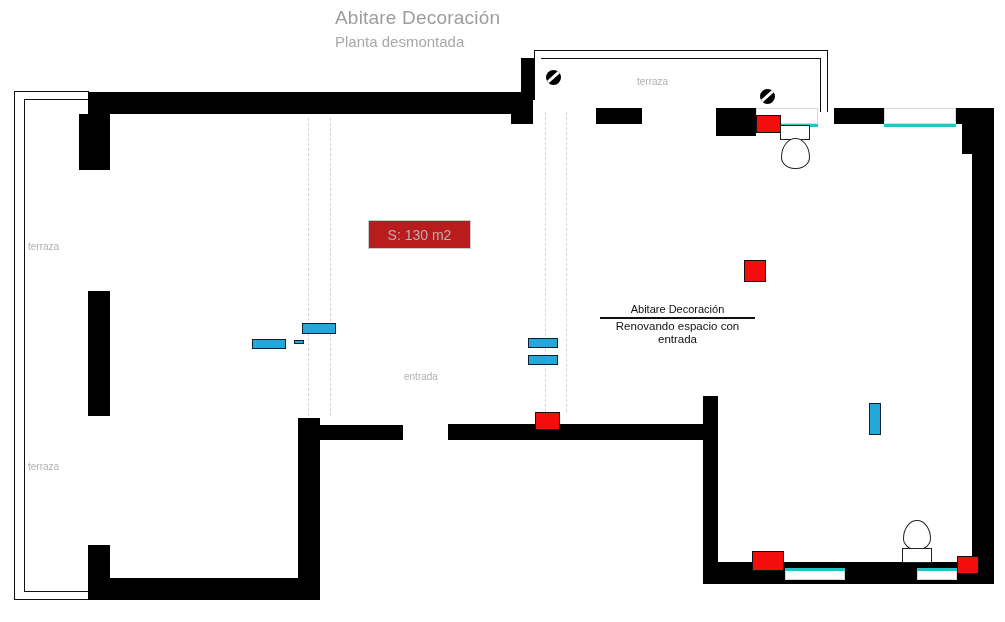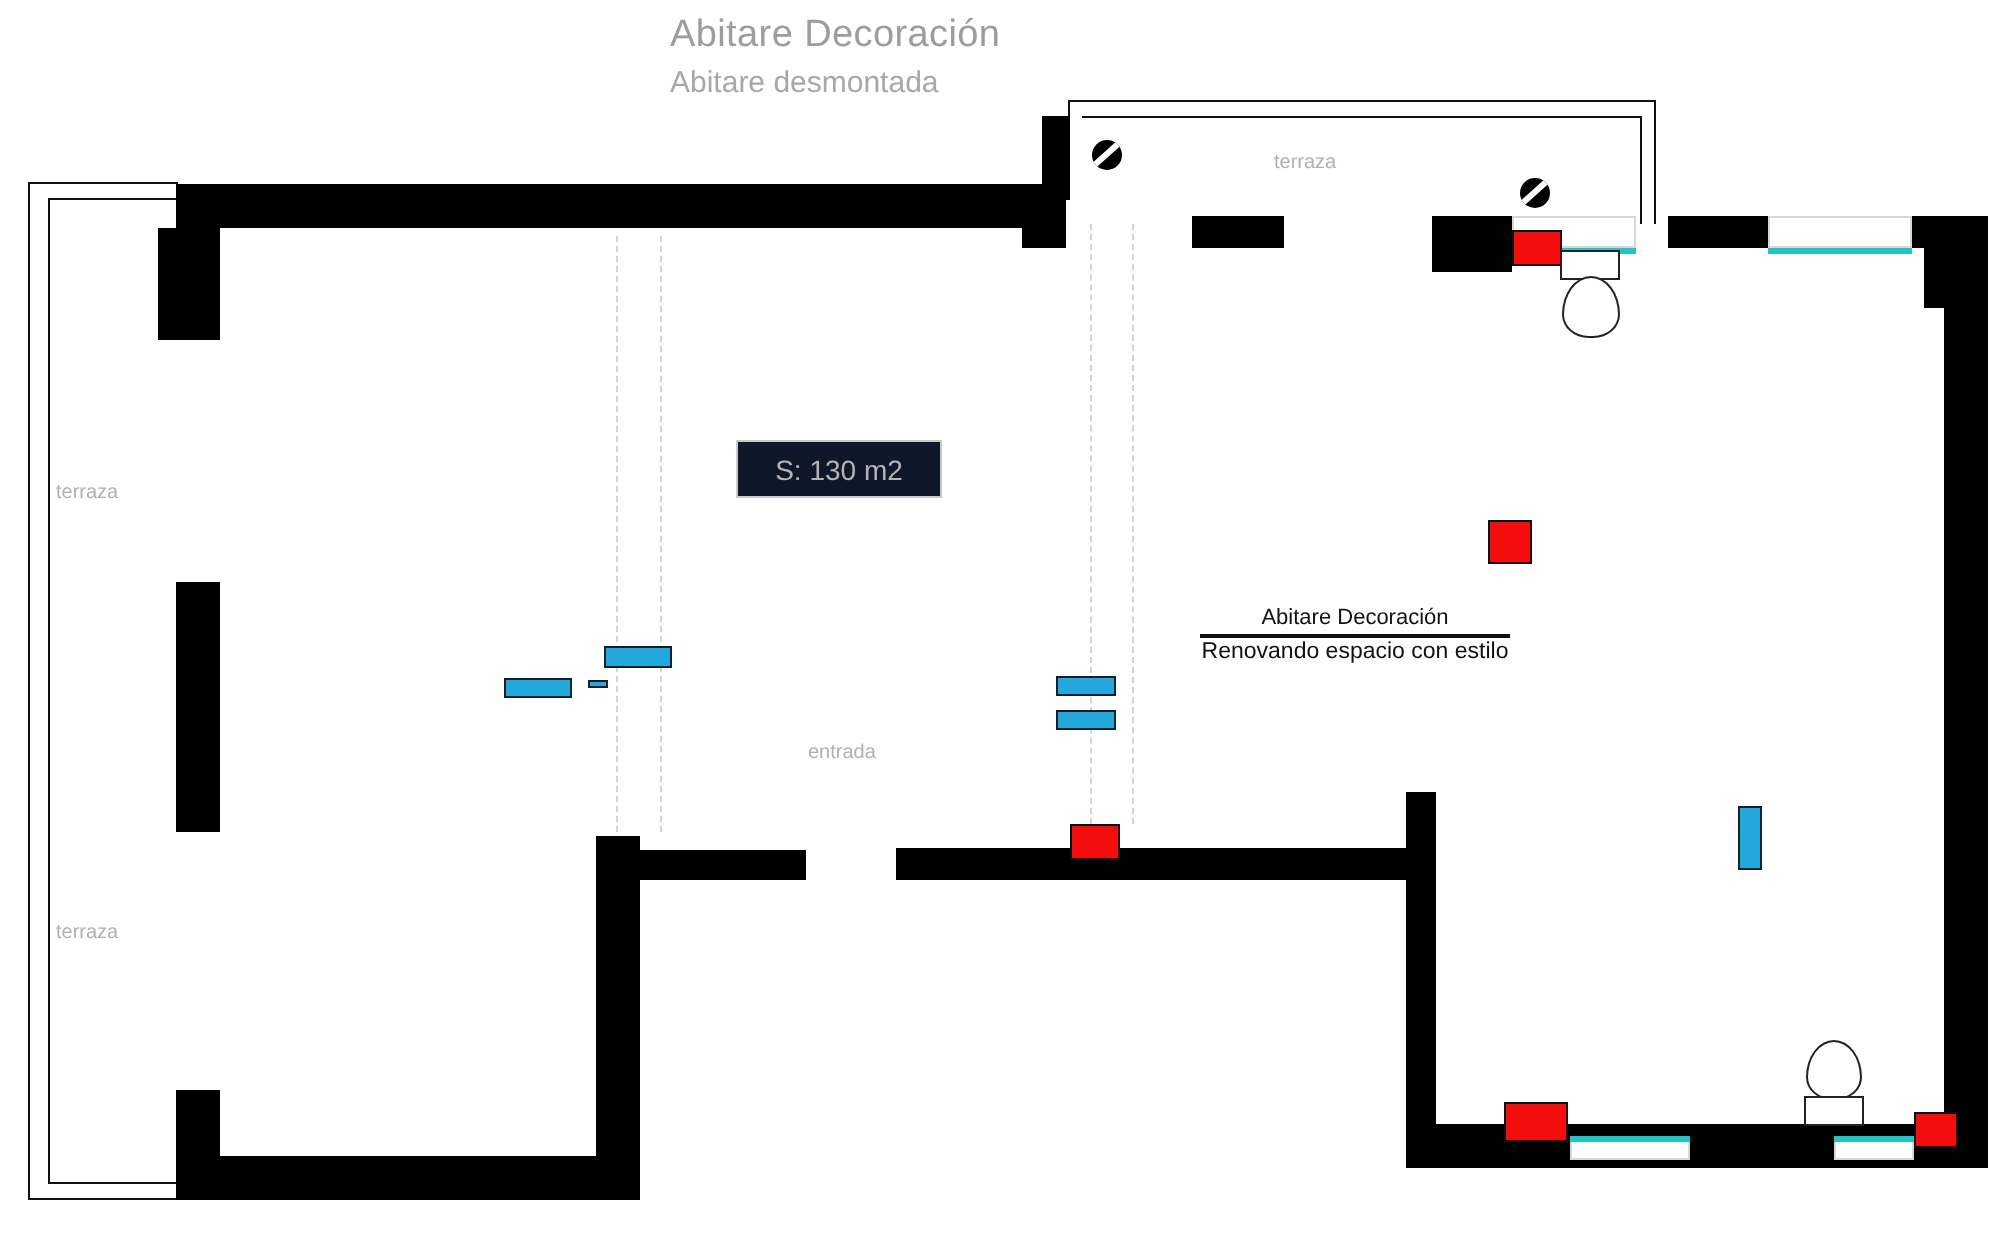--- a/index.html
+++ b/index.html
@@ -5,21 +5,21 @@
   html,body{margin:0;padding:0;background:#ffffff;}
   body{width:1005px;height:622px;overflow:hidden;
        font-family:"Liberation Sans", sans-serif;}
   #stage{position:relative;width:1005px;height:622px;background:#fff;}
 
   .txt{position:absolute;white-space:nowrap;}
   .title{font-size:19px;color:#9d9d9d;letter-spacing:.2px;}
   .subtitle{font-size:15px;color:#a8a8a8;}
   .room-label{font-size:10px;color:#b0b0b0;}
 
-  .area-box{position:absolute;border:1px solid #c9c9c9;background:#0f172a;
+  .area-box{position:absolute;border:1px solid #c9c9c9;background:#b91c1c;
             display:flex;align-items:center;justify-content:center;}
   .area-box span{font-size:14px;color:#b4b4b4;}
 
   .wall{position:absolute;background:#000000;}
   .thinline{position:absolute;background:#111111;}
 
   .red{position:absolute;background:#f40d0d;border:1px solid #111;box-sizing:border-box;}
   .cyan{position:absolute;background:#23a8dc;border:1.5px solid #0d2030;box-sizing:border-box;}
   .teal{position:absolute;background:#25c4c4;}
   .winbox{position:absolute;background:#ffffff;border:1px solid #d8d8d8;box-sizing:border-box;}
@@ -38,21 +38,21 @@
   .stamp .s1{font-size:11px;color:#111;line-height:13px;}
   .stamp .rule{height:1.6px;background:#111;margin:1px 0;}
   .stamp .s2{font-size:11.5px;color:#111;line-height:13px;}
 </style>
 </head>
 <body>
 
 <div id="stage">
 
   <div class="txt title" style="left:335px;top:7px;">Abitare Decoración</div>
-  <div class="txt subtitle" style="left:335px;top:33px;">Abitare desmontada</div>
+  <div class="txt subtitle" style="left:335px;top:33px;">Planta desmontada</div>
 
   <div class="vguide" style="left:308px;top:118px;height:298px;"></div>
   <div class="vguide" style="left:330px;top:118px;height:298px;"></div>
   <div class="vguide" style="left:545px;top:112px;height:300px;"></div>
   <div class="vguide" style="left:566px;top:112px;height:300px;"></div>
 
   <div class="thinline" style="left:14px;top:91px;width:75px;height:1px;"></div>
   <div class="thinline" style="left:14px;top:91px;width:1px;height:509px;"></div>
   <div class="thinline" style="left:14px;top:599px;width:75px;height:1px;"></div>
   <div class="thinline" style="left:24px;top:99px;width:65px;height:1px;"></div>
@@ -140,16 +140,16 @@
   <div class="txt room-label" style="left:637px;top:76px;">terraza</div>
   <div class="txt room-label" style="left:404px;top:371px;">entrada</div>
 
   <div class="area-box" style="left:368px;top:220px;width:101px;height:27px;">
     <span>S: 130 m2</span>
   </div>
 
   <div class="stamp" style="left:600px;top:303px;width:155px;">
     <div class="s1">Abitare Decoración</div>
     <div class="rule"></div>
-    <div class="s2">Renovando espacio con estilo</div>
+    <div class="s2">Renovando espacio con entrada</div>
   </div>
 
 </div>
 
 </body></html>

